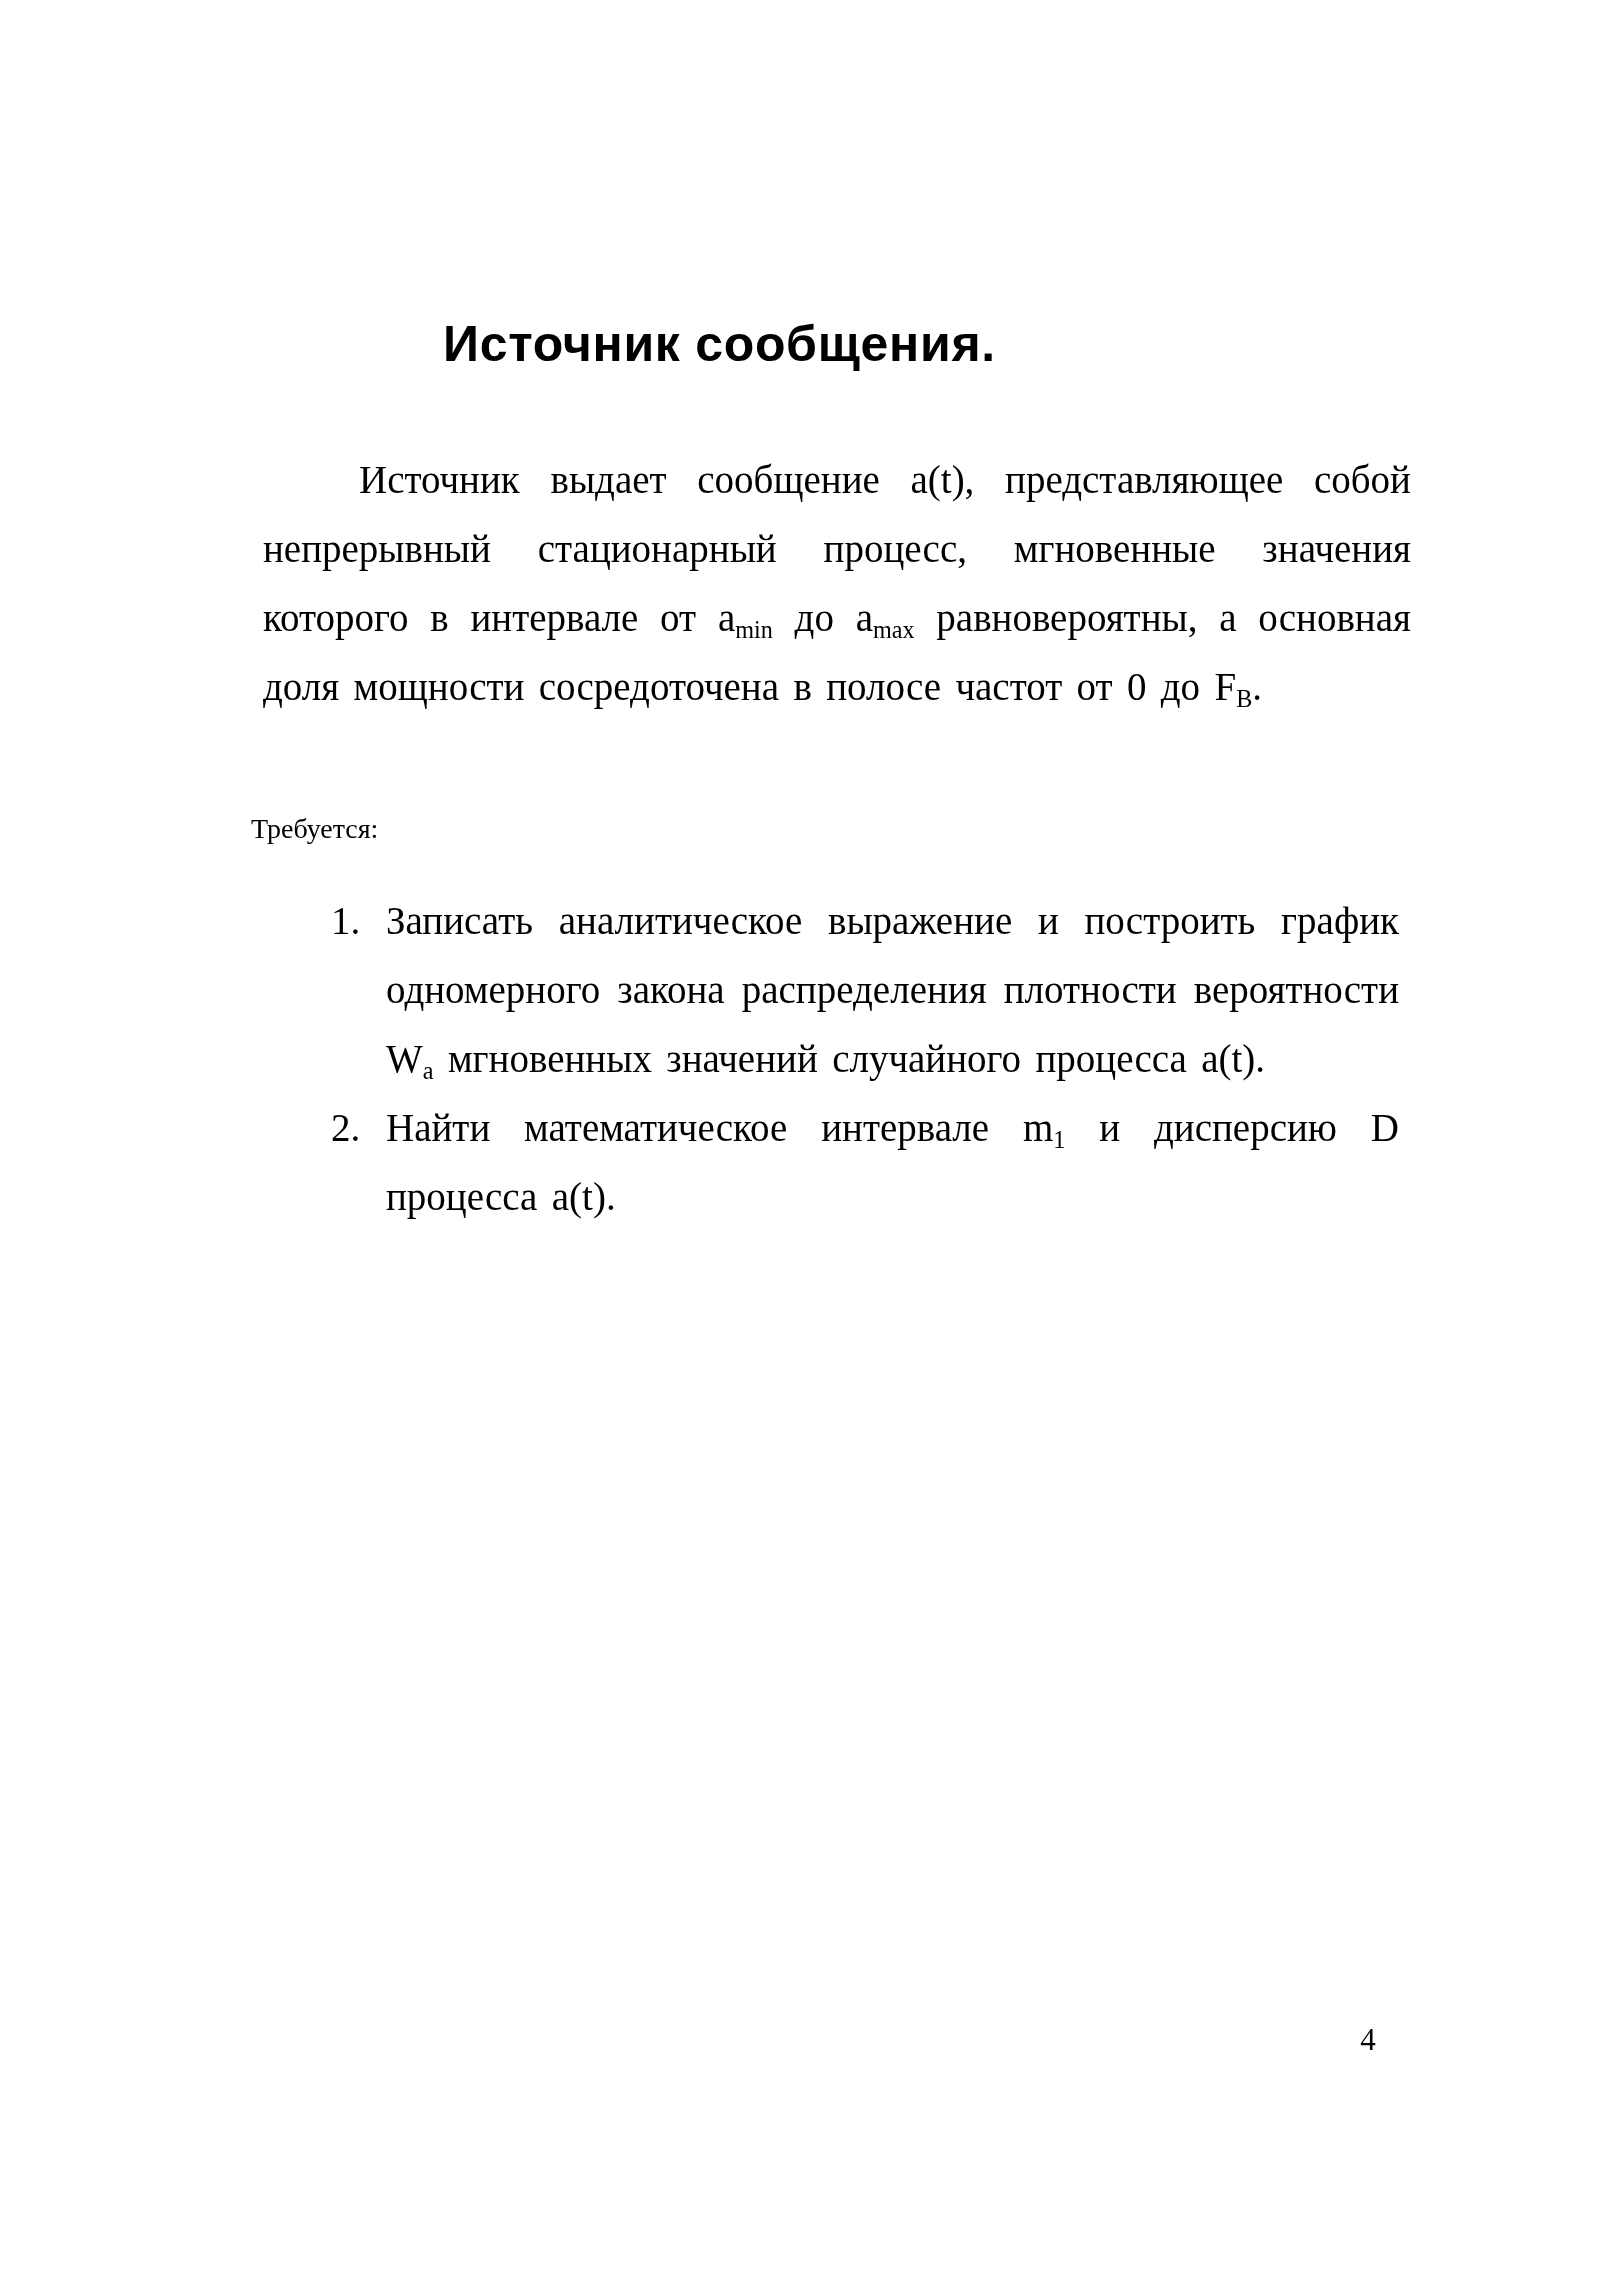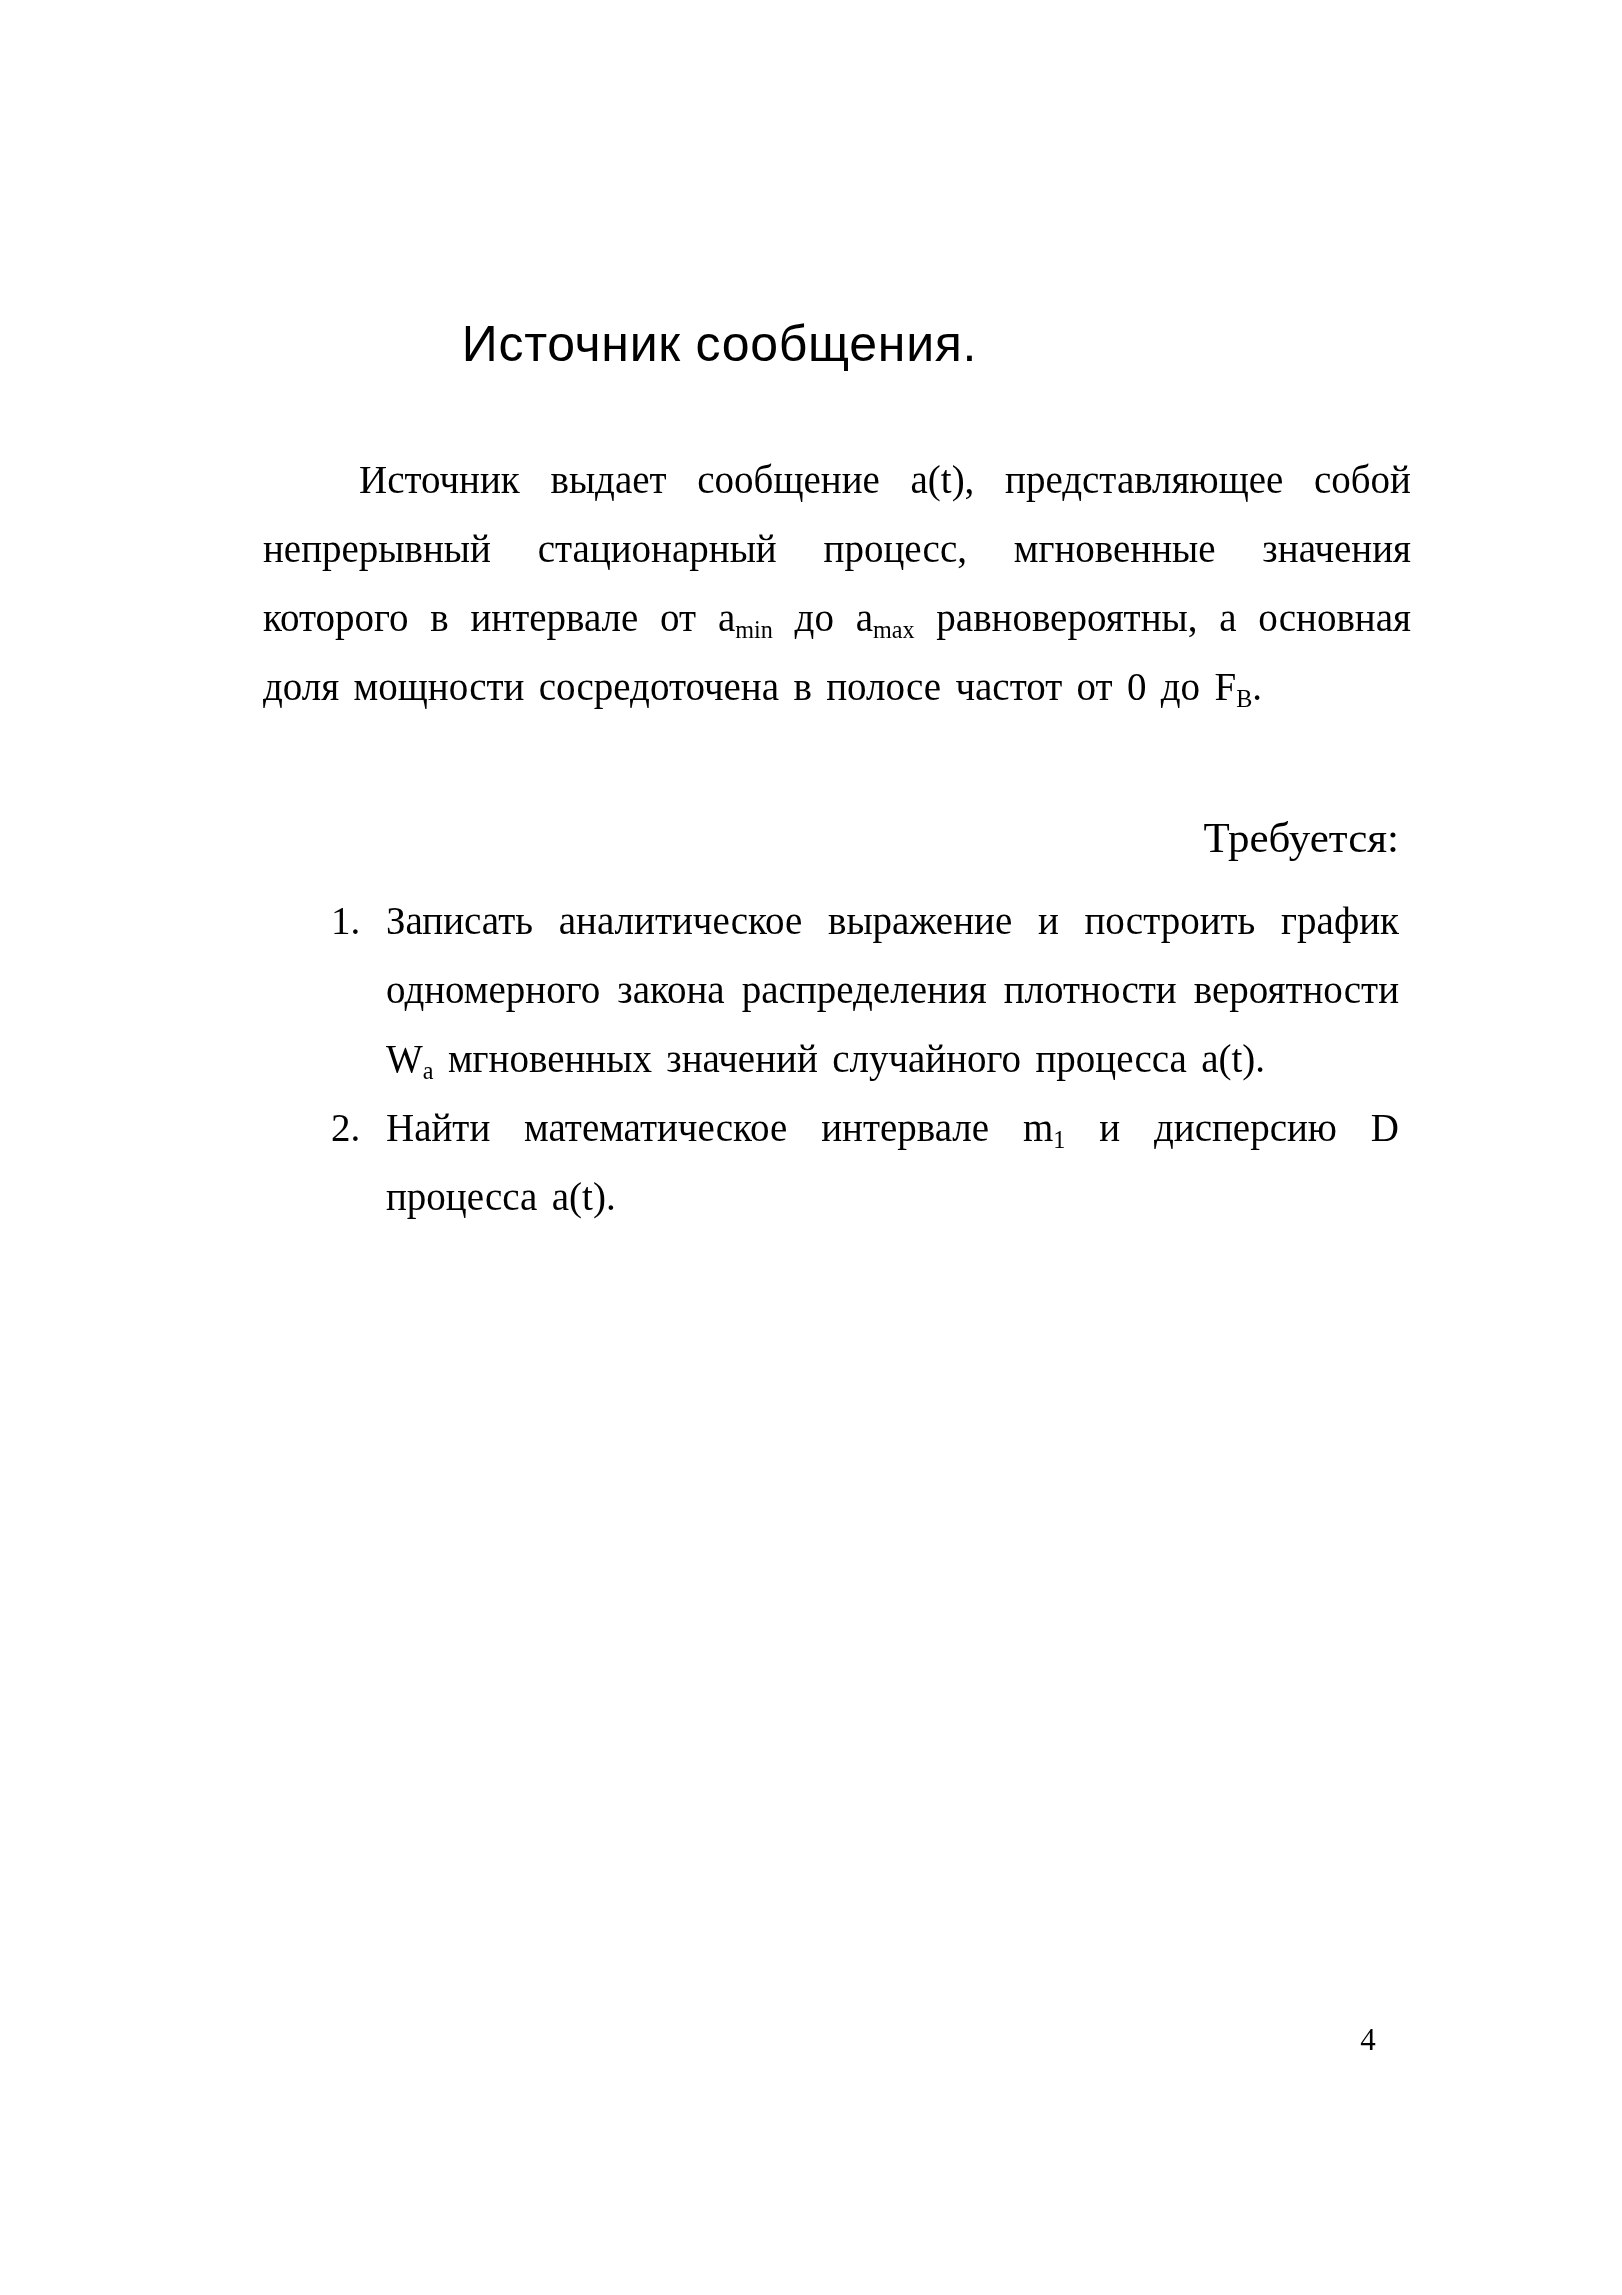--- a/index.html
+++ b/index.html
@@ -20,21 +20,21 @@
     inset: 0;
   }
   .title {
     position: absolute;
     top: 315px;
     left: 0;
     width: 1439px;
     margin: 0;
     text-align: center;
     font-family: "Liberation Sans", sans-serif;
-    font-weight: 400;
+    font-weight: 700;
     font-size: 50px;
     letter-spacing: 0.7px;
   }
   .intro {
     position: absolute;
     top: 433px;
     left: 251px;
     width: 1148px;
     margin: 12px;
     font-size: 39px;
@@ -48,22 +48,22 @@
     line-height: 0;
     vertical-align: baseline;
     position: relative;
     top: 0.28em;
   }
   .req-heading {
     position: absolute;
     top: 813px;
     left: 251px;
     width: 1148px;
-    text-align: right;
-    font-size: 43px;
+    text-align: left;
+    font-size: 28px;
   }
   .olist {
     position: absolute;
     top: 886px;
     left: 331px;
     width: 1068px;
     font-size: 39px;
     line-height: 69px;
   }
   .item {

